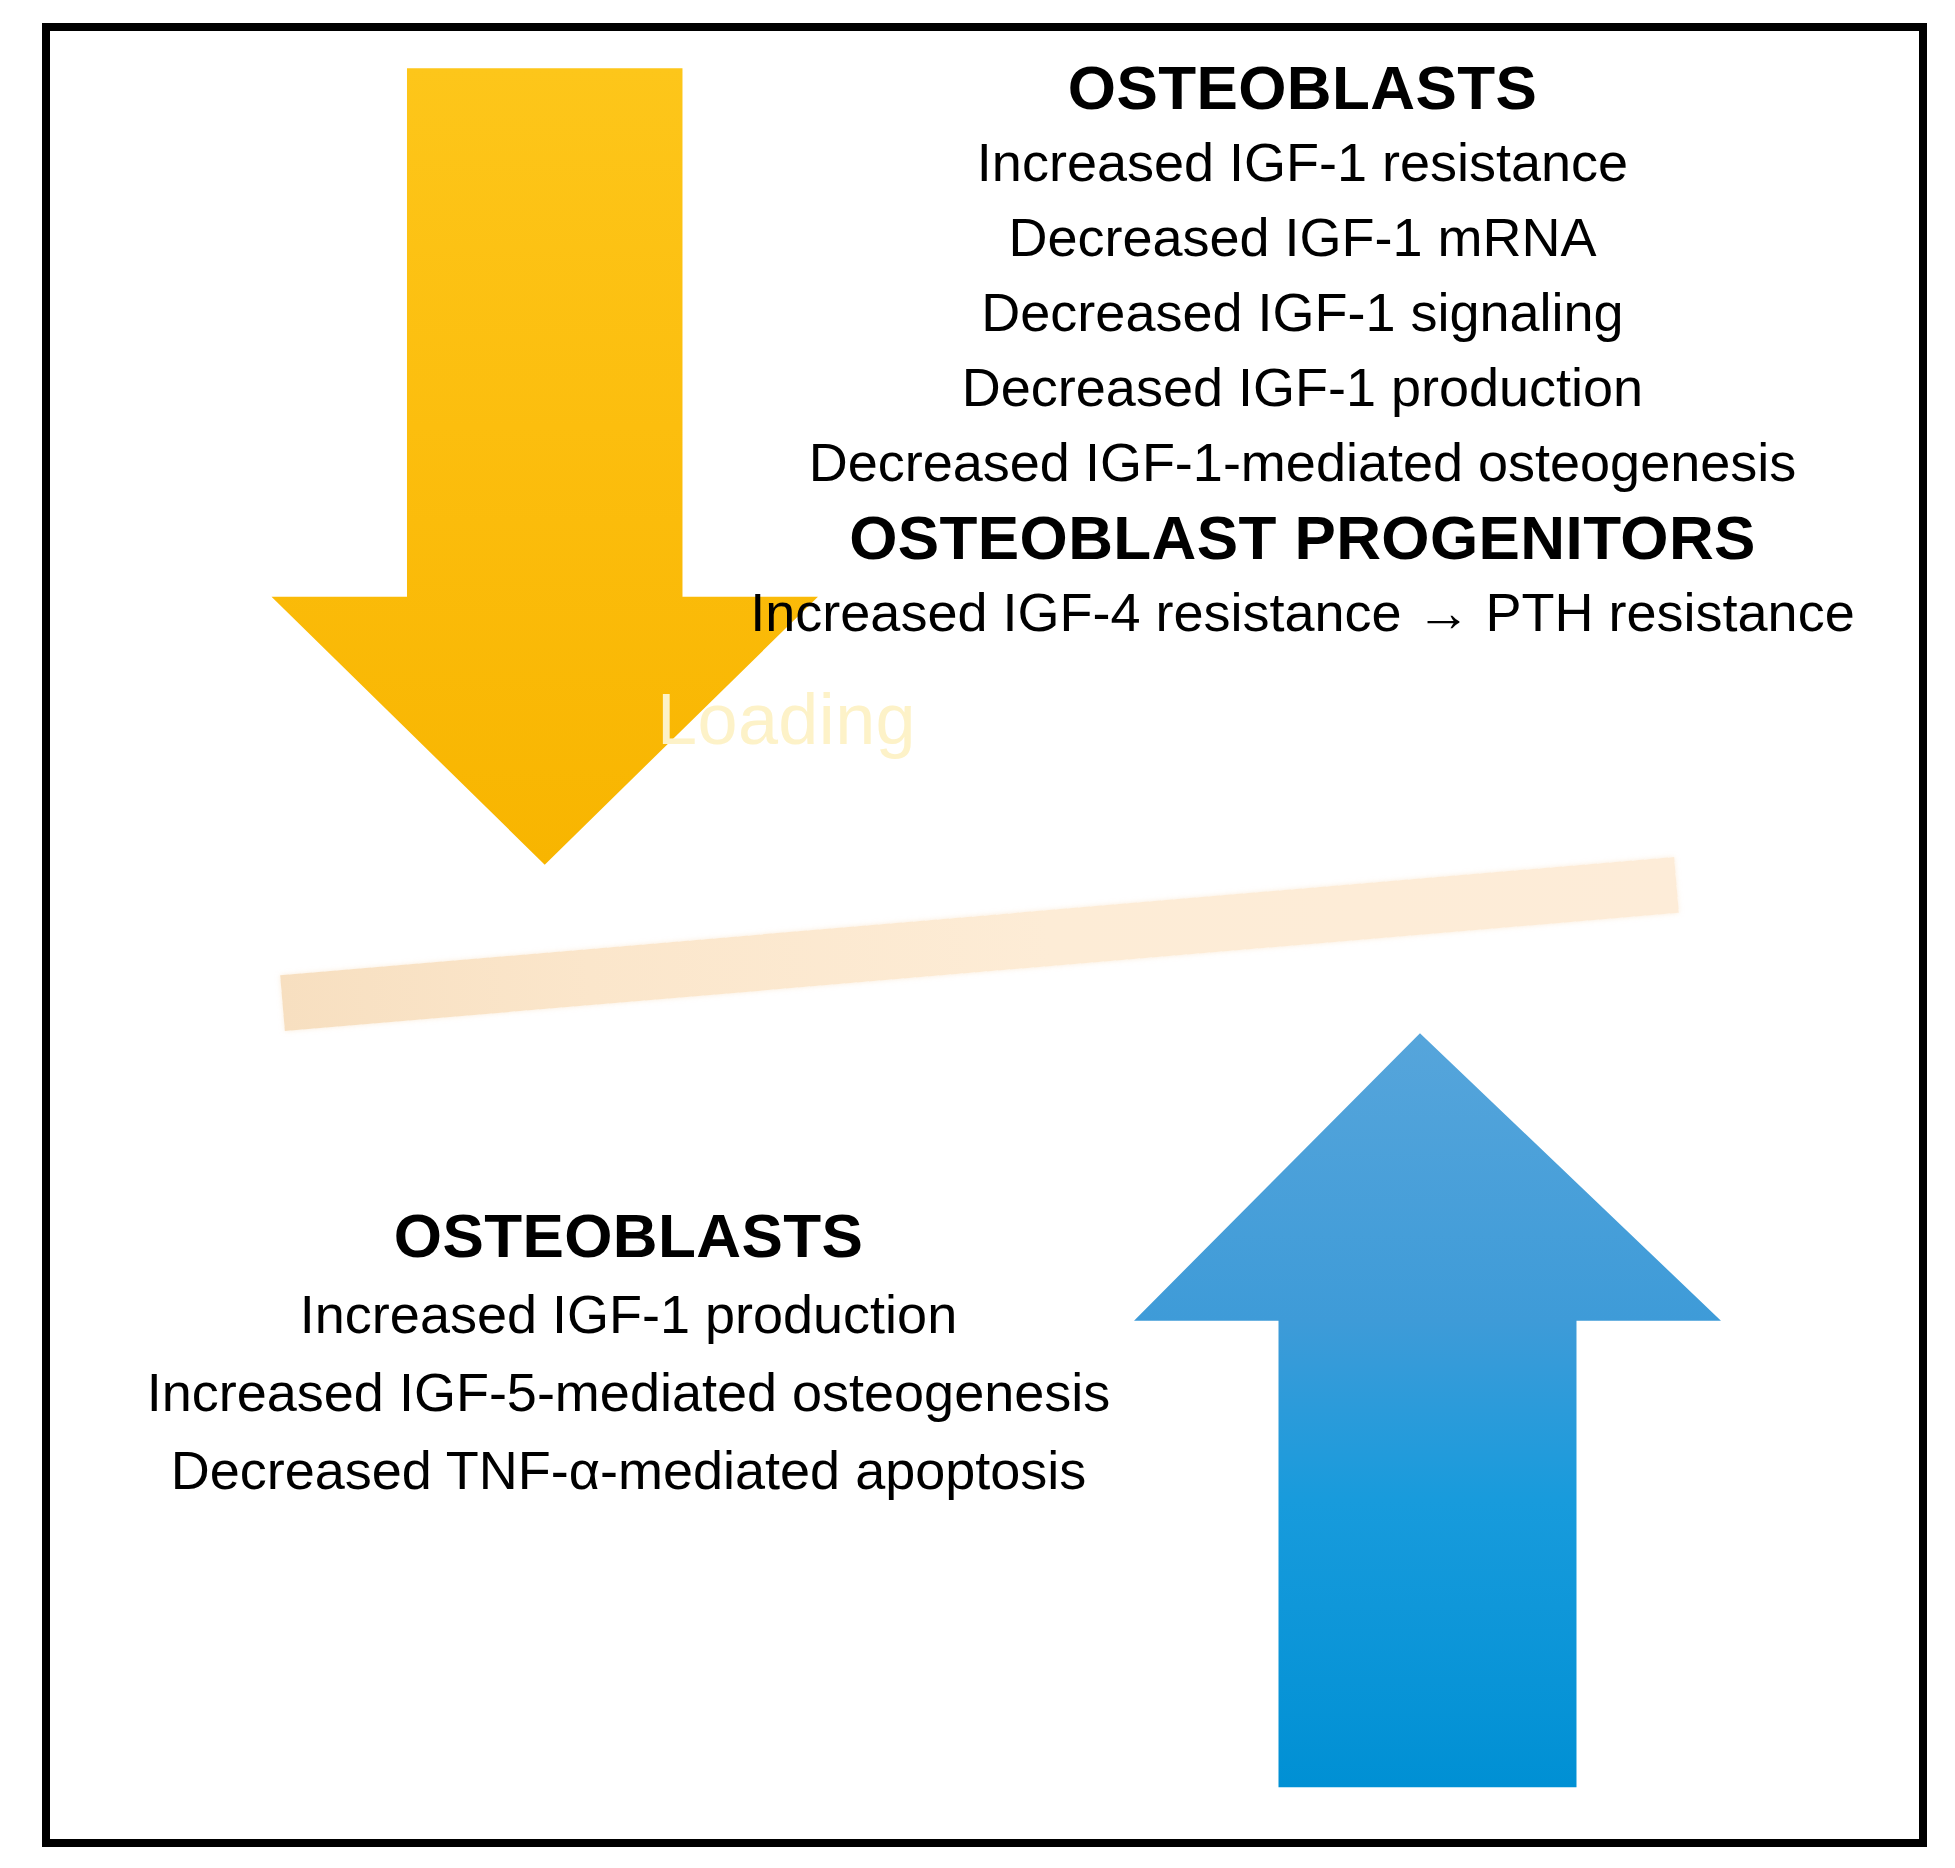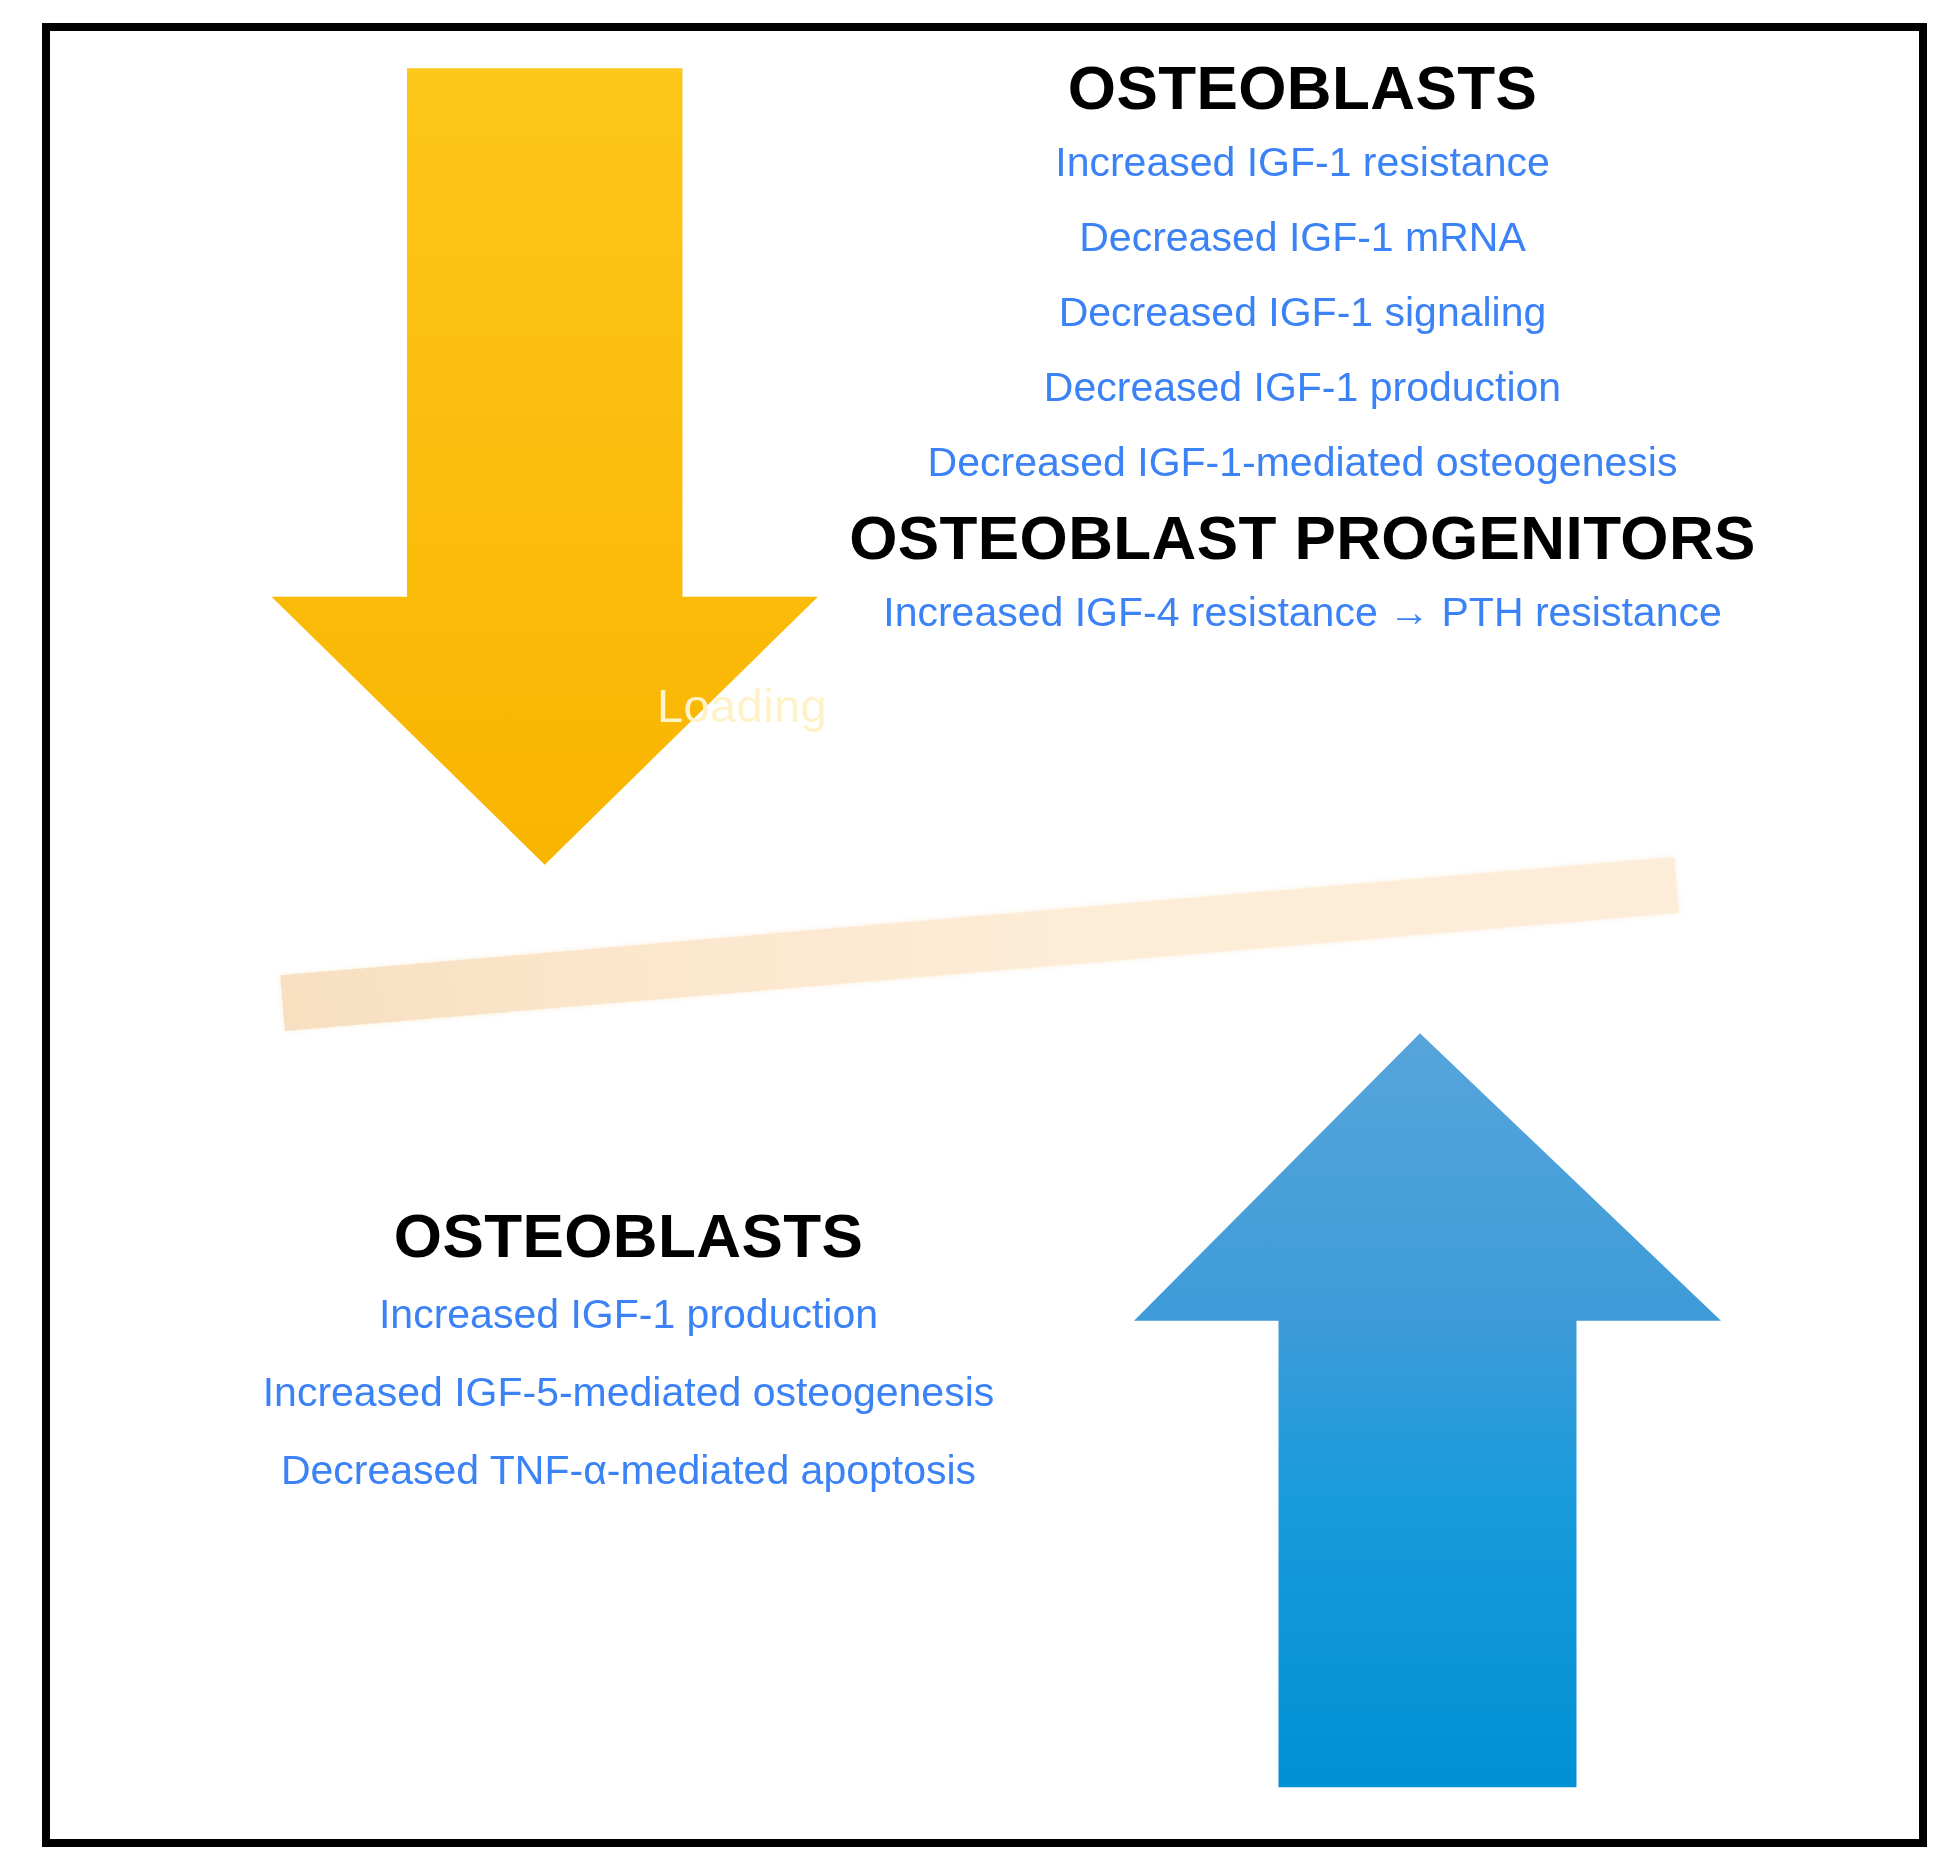--- a/index.html
+++ b/index.html
@@ -65,42 +65,42 @@
   
   #loading-arrow {
     left: 270px;
     top: 68px;
     width: 557px;
     height: 806px;
   }
   #loading-label {
     left: 387px;
     top: 610px;
-    font-size: 47px;
+    font-size: 72px;
     color: #fdf2c8;
   }
 
   
   #unloading-arrow {
     left: 1128px;
     top: 1030px;
     width: 602px;
     height: 762px;
   }
 
   
   .text-block {
     position: absolute;
     text-align: center;
     color: #000000;
   }
   .text-block .line {
-    font-size: 41px;
+    font-size: 54px;
     line-height: 75px;
-    color: #3b82f6;
+    color: #000000;
     white-space: nowrap;
   }
   .text-block .line.heading {
     font-weight: bold;
     font-size: 62px;
     letter-spacing: 0.4px;
     color: #000000;
   }
 
   #top-text {

